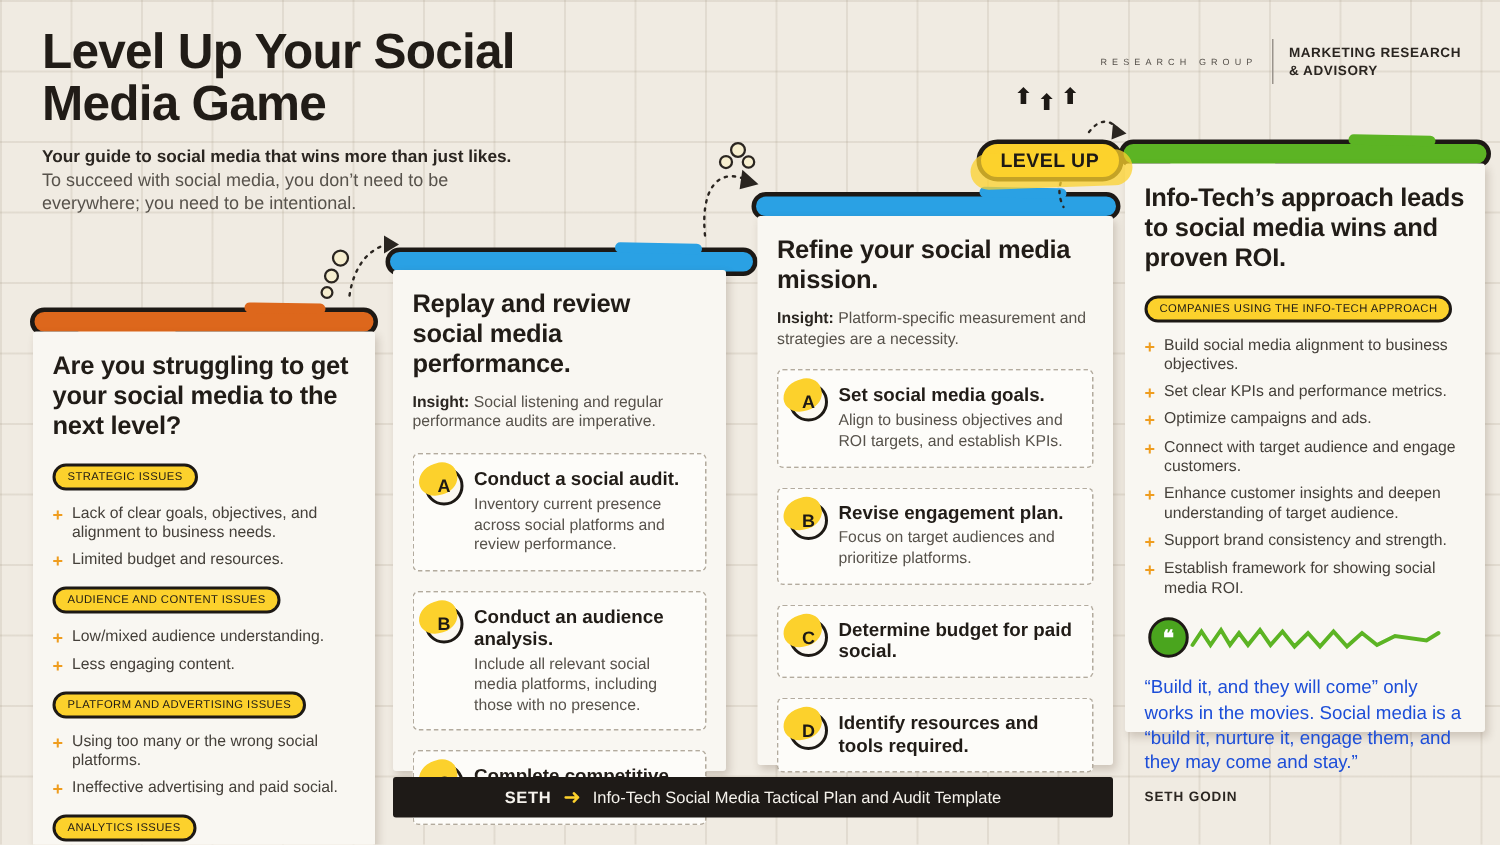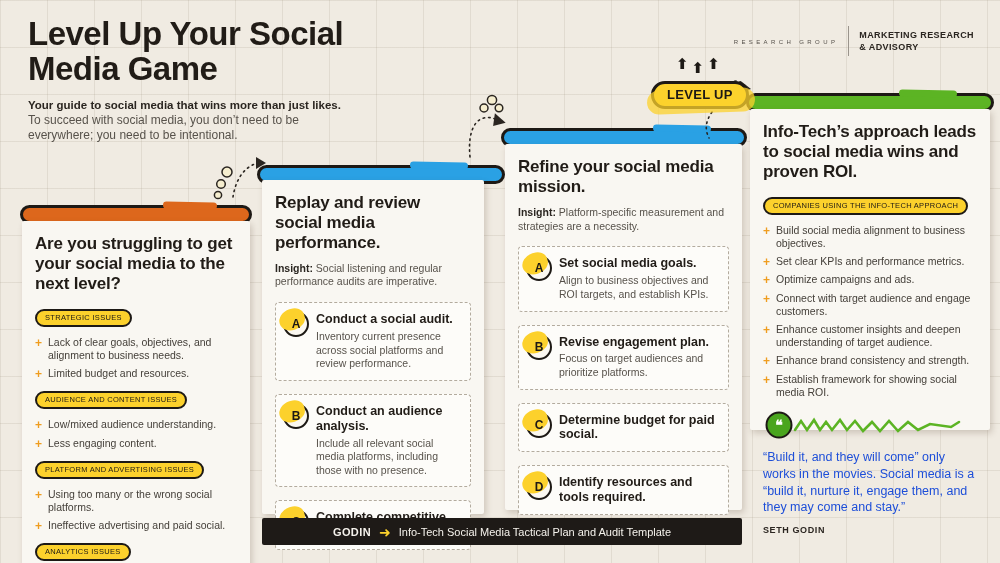--- a/index.html
+++ b/index.html
@@ -52,21 +52,21 @@
         border-radius:55% 45% 50% 50%;transform:rotate(-18deg);z-index:-1;}
   .step-title{font-weight:bold;font-size:12.5px;line-height:1.18;color:#211c17;}
   .step-desc{font-size:10.5px;line-height:1.3;color:#57524b;margin-top:3px;}
   .step-desc:empty{display:none;}
   
   .tool-bar{position:absolute;left:262px;top:518px;width:480px;height:27px;background:#1e1a17;border-radius:2px;
         display:flex;align-items:center;justify-content:center;gap:8px;color:#f5f2ec;font-size:11px;}
   .tool-label{font-weight:bold;letter-spacing:.4px;}
   .tool-arrow{color:#fcd12c;font-size:14px;line-height:1;font-family:"DejaVu Sans",sans-serif;}
   
-  .level-up{position:absolute;left:651px;top:81px;z-index:6;background:#fcd12c;border:3px solid #1d1915;border-radius:15px;
+  .level-up{position:absolute;left:651px;top:93px;z-index:6;background:#fcd12c;border:3px solid #1d1915;border-radius:15px;
         padding:3px 13px 4px;font-weight:bold;font-size:13px;letter-spacing:.3px;color:#1d1915;}
   .level-up::after{content:"";position:absolute;left:-7px;right:-9px;top:5px;bottom:-7px;background:rgba(252,209,44,.75);
         border-radius:14px;transform:rotate(-2deg);z-index:-1;}
   .up-arrows{position:absolute;left:676px;top:55px;z-index:6;display:flex;gap:3px;
         font-family:"DejaVu Sans",sans-serif;font-size:15px;font-weight:bold;color:#1d1915;}
   .up-arrows span:nth-child(2){transform:translateY(4px);}
   
   .quote-zone{margin-top:10px;}
   .quote-text{font-size:12.5px;line-height:1.34;color:#1d4ed8;margin-top:4px;}
   .quote-attr{font-size:9px;font-weight:bold;letter-spacing:.6px;color:#2b2621;margin-top:9px;}
@@ -224,21 +224,21 @@
   </div>
   <div class="step">
     <span class="letter-badge">
         <span>D</span>
       </span>
     <div class="step-title">Identify resources and tools required.</div>
 
   </div>
 </div>
 
-<div class="card" style="left:750px;top:109px;width:240px;height:321px;">
+<div class="card" style="left:750px;top:109px;width:240px;height:379px;">
   <div class="col-title">Info-Tech’s approach leads to social media wins and proven ROI.</div>
   <div class="pill">COMPANIES USING THE INFO-TECH APPROACH</div>
   <div class="bullet">
       <span class="plus">+</span>
       <span>Build social media alignment to business objectives.</span>
     </div>
   <div class="bullet">
       <span class="plus">+</span>
       <span>Set clear KPIs and performance metrics.</span>
     </div>
@@ -249,35 +249,35 @@
   <div class="bullet">
       <span class="plus">+</span>
       <span>Connect with target audience and engage customers.</span>
     </div>
   <div class="bullet">
       <span class="plus">+</span>
       <span>Enhance customer insights and deepen understanding of target audience.</span>
     </div>
   <div class="bullet">
       <span class="plus">+</span>
-      <span>Enhance brand consistency and strength.</span>
+      <span>Support brand consistency and strength.</span>
     </div>
   <div class="bullet">
       <span class="plus">+</span>
       <span>Establish framework for showing social media ROI.</span>
     </div>
 
   <div class="quote-zone">
     <svg width="214" height="32" viewBox="0 0 214 32">
       <circle cx="16" cy="16" r="12.5" fill="#4aa51e" stroke="#1d1915" stroke-width="2"></circle>
       <text x="16" y="21" font-size="14" font-weight="bold" fill="#ffffff" text-anchor="middle">❝</text>
       <path d="M32 21 L38 12 L44 21 L51 11 L57 21 L63 13 L69 21 L77 11 L84 21 L92 12 L100 22 L109 13 L117 22 L126 12 L135 22 L145 13 L155 21 L167 15 L188 18 L196 13" fill="none" stroke="#5cb424" stroke-width="2.6" stroke-linecap="round"></path>
     </svg>
     <div class="quote-text">“Build it, and they will come” only works in the movies. Social media is a “build it, nurture it, engage them, and they may come and stay.”</div>
     <div class="quote-attr">SETH GODIN</div>
   </div>
 </div>
 
 <div class="tool-bar">
-  <span class="tool-label">GODIN</span>
+  <span class="tool-label">SETH</span>
   <span class="tool-arrow">➜</span>
   <span>Info-Tech Social Media Tactical Plan and Audit Template</span>
 </div>
 
 </body></html>

